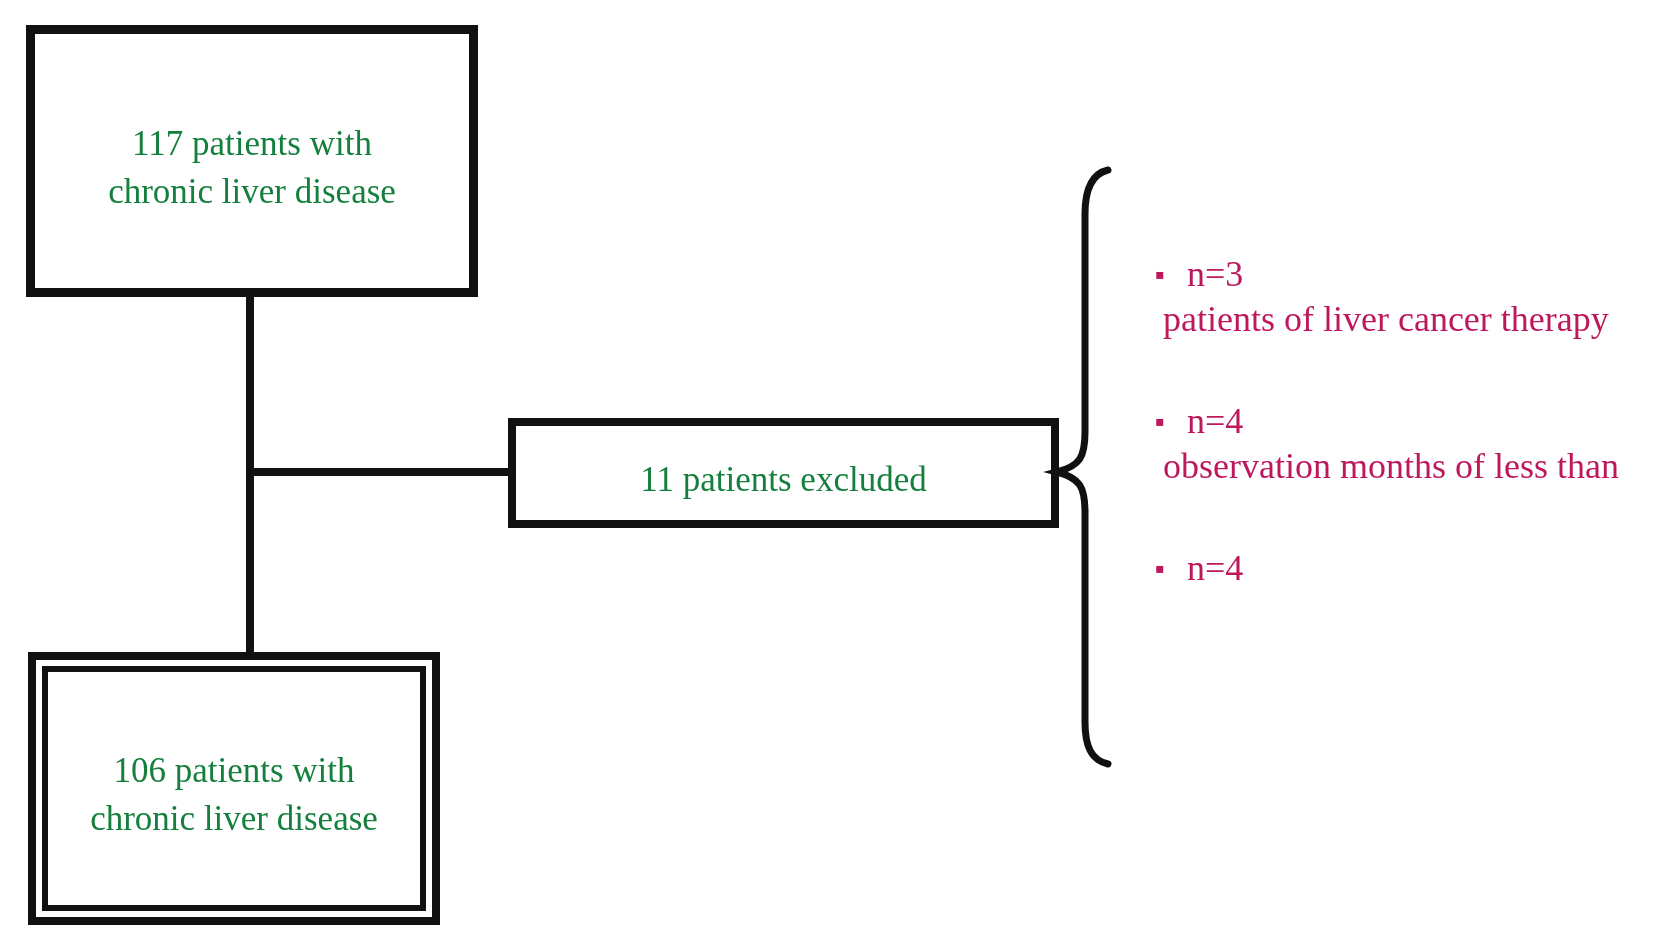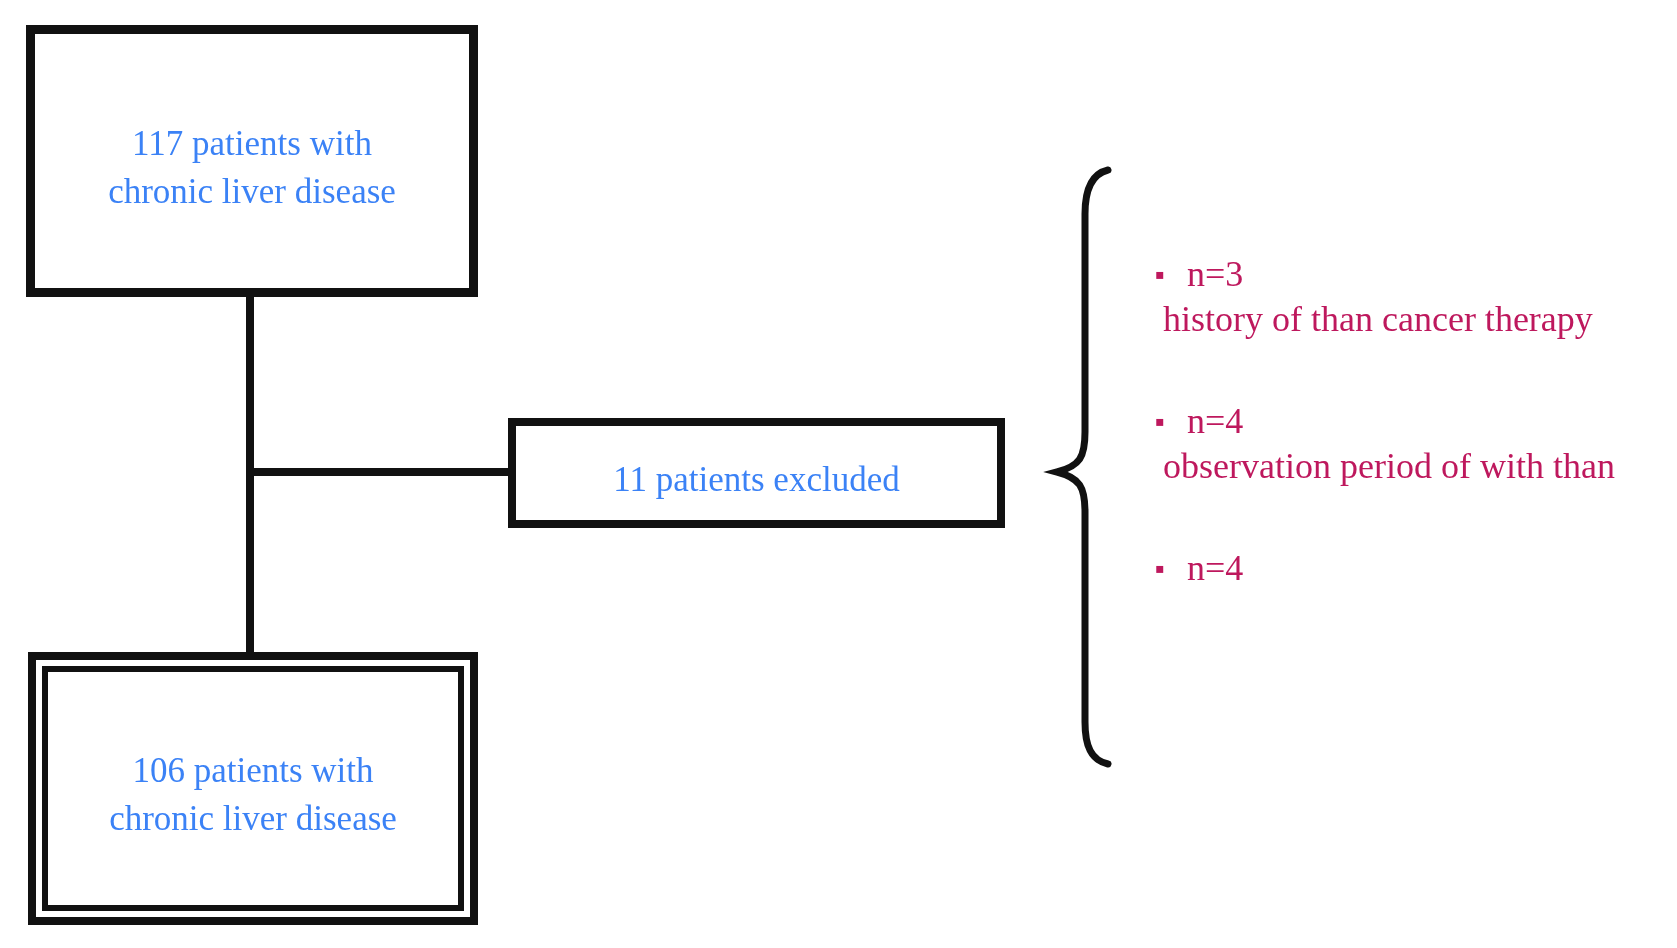--- a/index.html
+++ b/index.html
@@ -24,44 +24,44 @@
     border: 9px solid #111111;
     background: #ffffff;
     display: flex;
     align-items: center;
     justify-content: center;
     text-align: center;
   }
   .box-text {
     font-size: 35px;
     line-height: 48px;
-    color: #3b82f6;
+    color: #15803d;
     margin-top: 13px;
   }
 
   #initial-box {
     left: 26px;
     top: 25px;
     width: 452px;
     height: 272px;
   }
 
   #excluded-box {
     left: 508px;
     top: 418px;
-    width: 497px;
+    width: 551px;
     height: 110px;
     border-width: 8px;
   }
 
   #final-box-outer {
     position: absolute;
     left: 28px;
     top: 652px;
-    width: 450px;
+    width: 412px;
     height: 273px;
     box-sizing: border-box;
     border: 8px solid #111111;
     padding: 6px;
     background: #ffffff;
   }
   #final-box-inner {
     box-sizing: border-box;
     width: 100%;
     height: 100%;
@@ -151,28 +151,28 @@
   <svg id="brace-svg" viewBox="0 0 100 620" aria-hidden="true">
     <path d="M68,12 C51,16 45,32 45,56 L45,274 C45,299 40,308 17,314 C40,320 45,329 45,354 L45,564 C45,588 51,602 68,606" fill="none" stroke="#111111" stroke-width="7" stroke-linecap="round"></path>
   </svg>
 
   <div id="exclusion-list">
 
     <div class="excl-item">
       <div class="excl-head">
         <span class="bullet">▪</span><span>n=3</span>
       </div>
-      <div class="excl-line">history of than cancer therapy</div>
+      <div class="excl-line">patients of liver cancer therapy</div>
     </div>
 
     <div class="excl-item">
       <div class="excl-head">
         <span class="bullet">▪</span><span>n=4</span>
       </div>
-      <div class="excl-line">observation period of with than</div>
+      <div class="excl-line">observation months of less than</div>
     </div>
 
     <div class="excl-item">
       <div class="excl-head">
         <span class="bullet">▪</span><span>n=4</span>
       </div>
     </div>
 
   </div>
 

